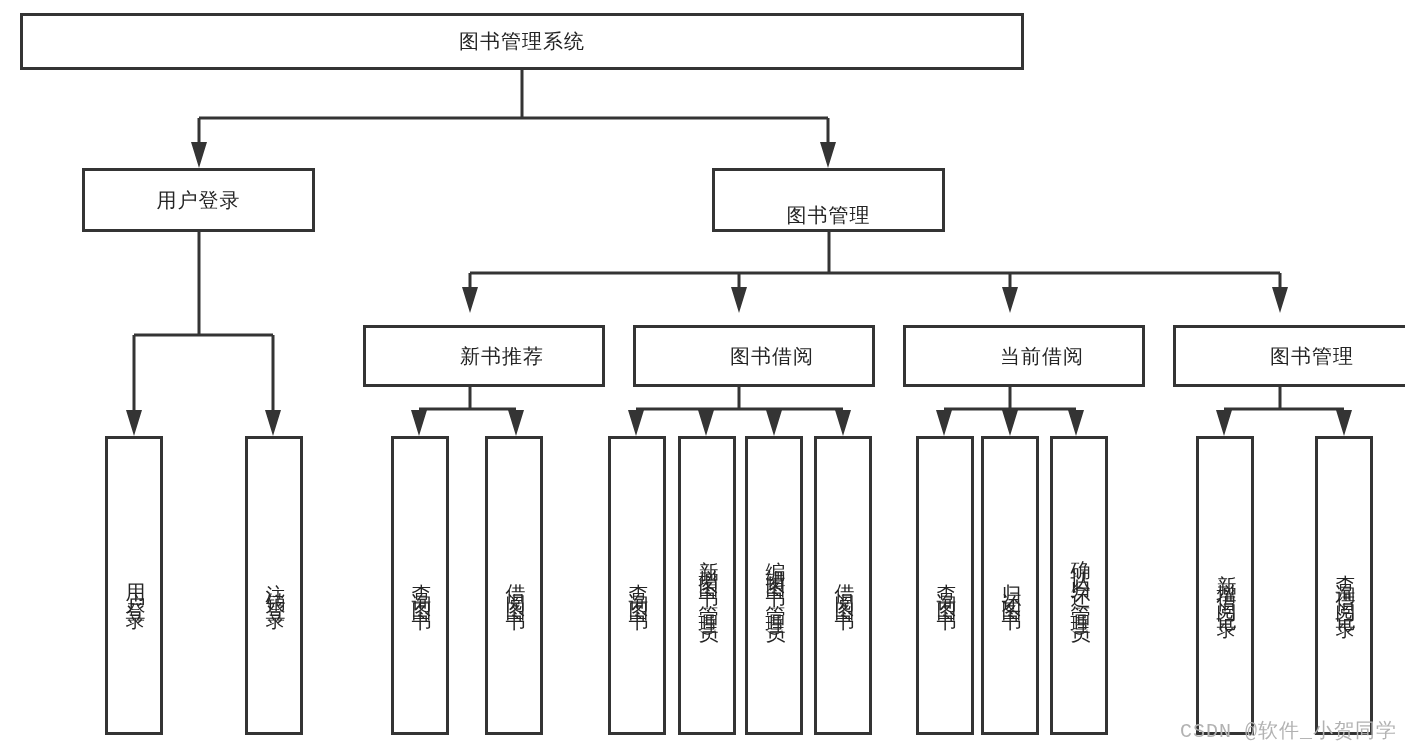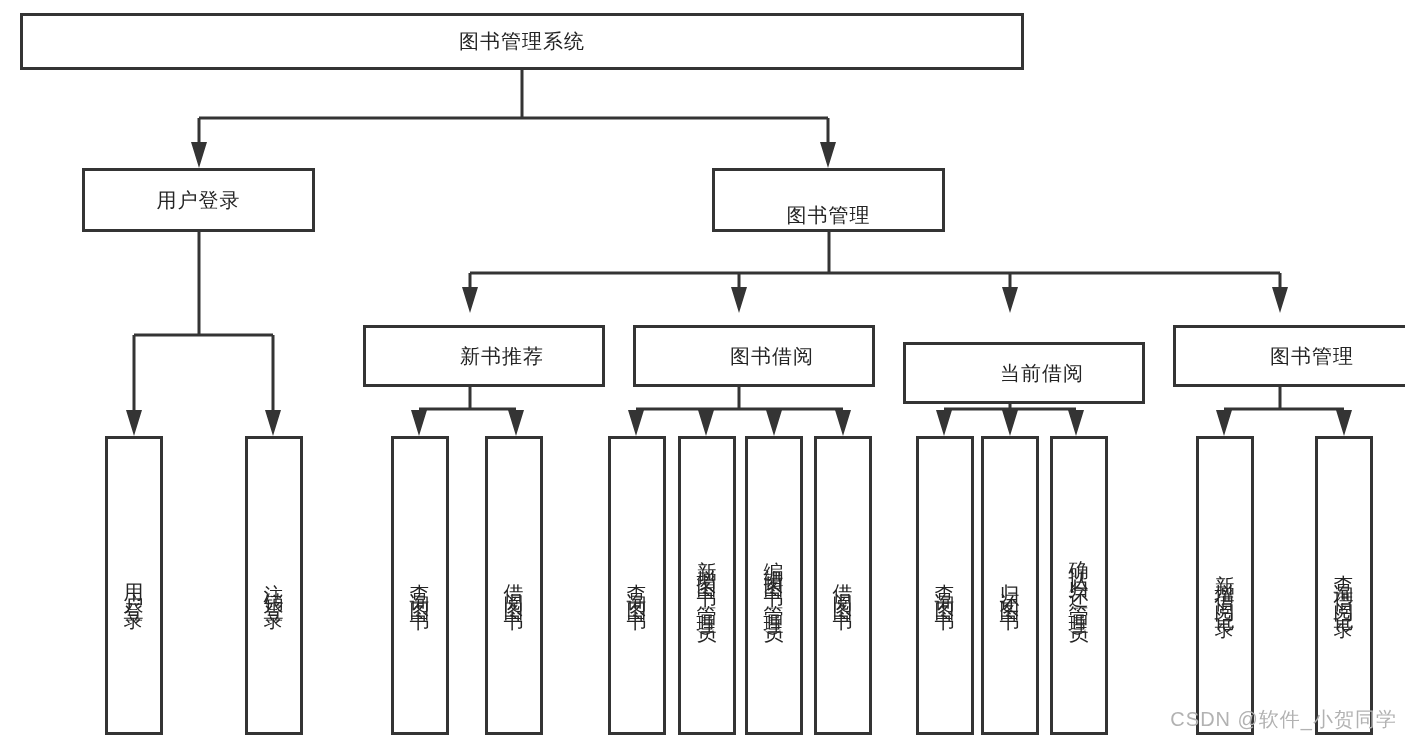--- a/index.html
+++ b/index.html
@@ -1,18 +1,18 @@
 <!DOCTYPE html>
 <html><head>
 <meta charset="utf-8">
 <style>
   html,body { margin:0; padding:0; background:#ffffff; }
   #canvas {
     position:relative; width:1405px; height:747px; background:#ffffff;
-    font-family:Liberation Sans, sans-serif;
+    font-family:Liberation Mono, monospace;
     overflow:hidden;
   }
   #wires { position:absolute; left:0; top:0; width:1405px; height:747px; }
   .box {
     position:absolute; box-sizing:border-box;
     border:3px solid #343434; background:#ffffff;
     display:flex; align-items:center; justify-content:center;
     color:#242424;
   }
   .box.h { font-size:20px; letter-spacing:1px; }
@@ -23,33 +23,33 @@
   }
   
   .n-root { left:20px; top:13px; width:1004px; height:57px; }
   
   .n-ul  { left:82px;  top:168px; width:233px; height:64px; }
   .n-bm  { left:712px; top:168px; width:233px; height:64px;align-items:flex-end; }
   
   .l3 { top:325px; width:242px; height:62px;padding-left:36px; }
   .n-xs { left:363px; }
   .n-ts { left:633px; }
-  .n-dq { left:903px;margin-top:17px; }
+  .n-dq { left:903px; }
   .n-jl { left:1173px; }
   
   .l4 { top:436px; width:58px; height:299px; }
   .p1  { left:105px; }  .p2  { left:245px; }
   .p3  { left:391px; }  .p4  { left:485px; }
   .p5  { left:608px; }  .p6  { left:678px; }
   .p7  { left:745px; }  .p8  { left:814px; }
   .p9  { left:916px; }  .p10 { left:981px; }
   .p11 { left:1050px; } .p12 { left:1196px; }
   .p13 { left:1315px; }
   #watermark {
-    position:absolute; right:8px; bottom:14px;
+    position:absolute; right:8px; bottom:3px;
     font-size:20px; color:#b2b2b2; letter-spacing:1px;
     pointer-events:none;
   }
 </style>
 </head>
 <body>
 
 <div id="canvas">
 
   <svg id="wires" viewBox="0 0 1405 747" xmlns="http://www.w3.org/2000/svg">

